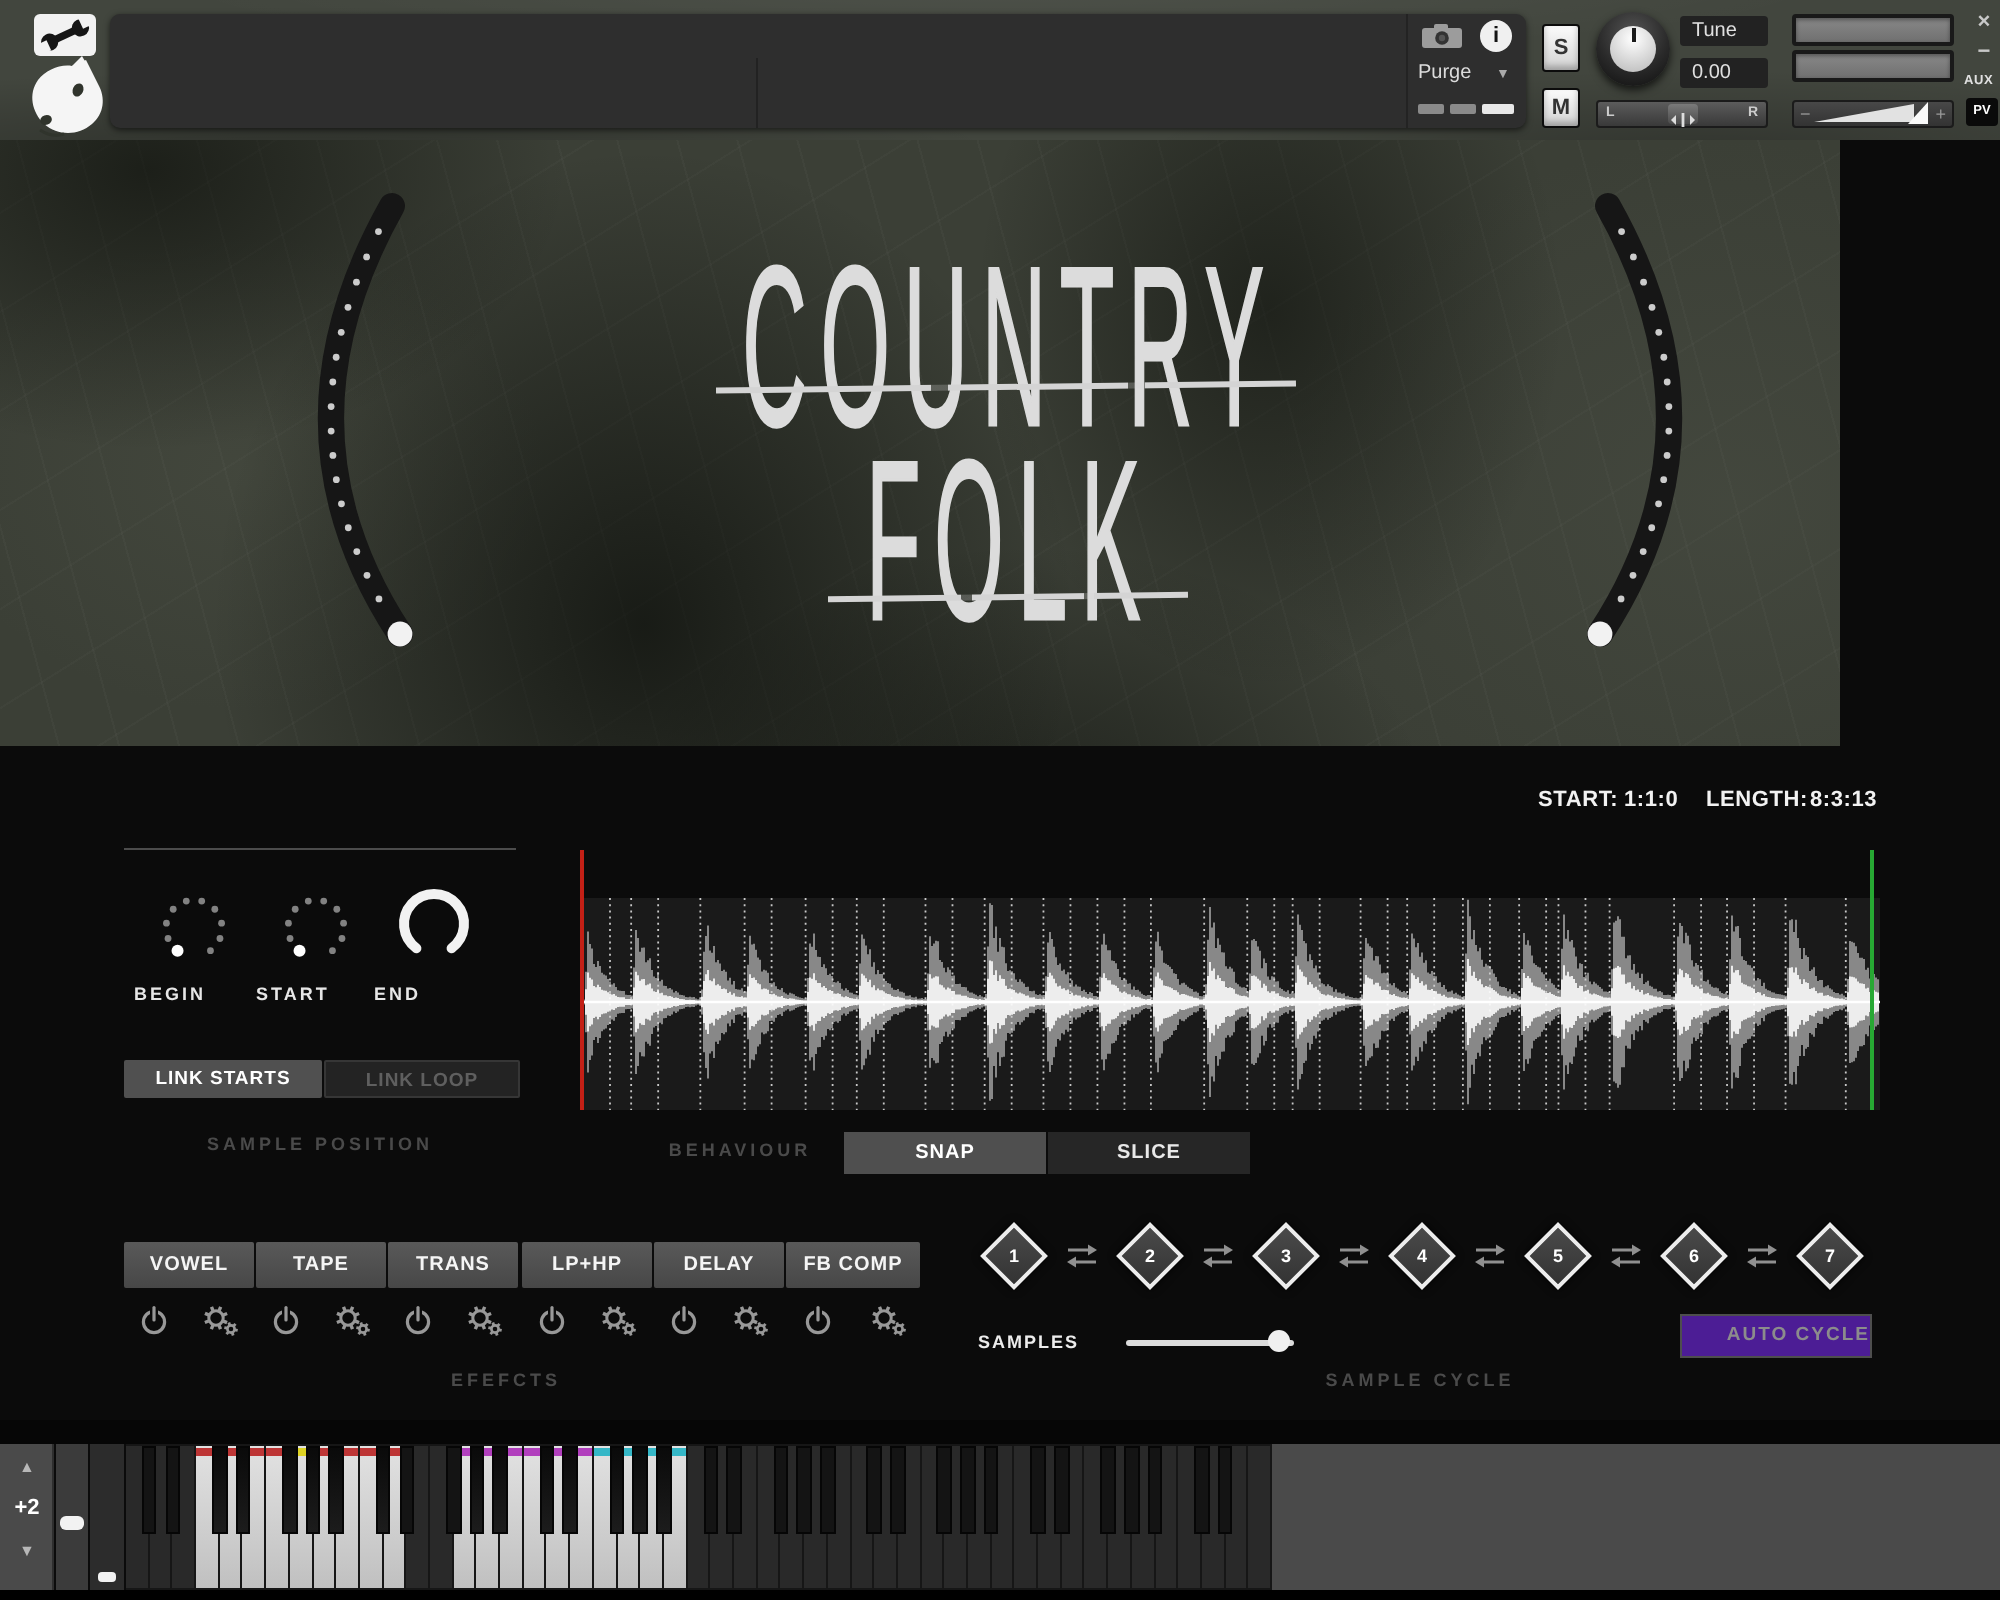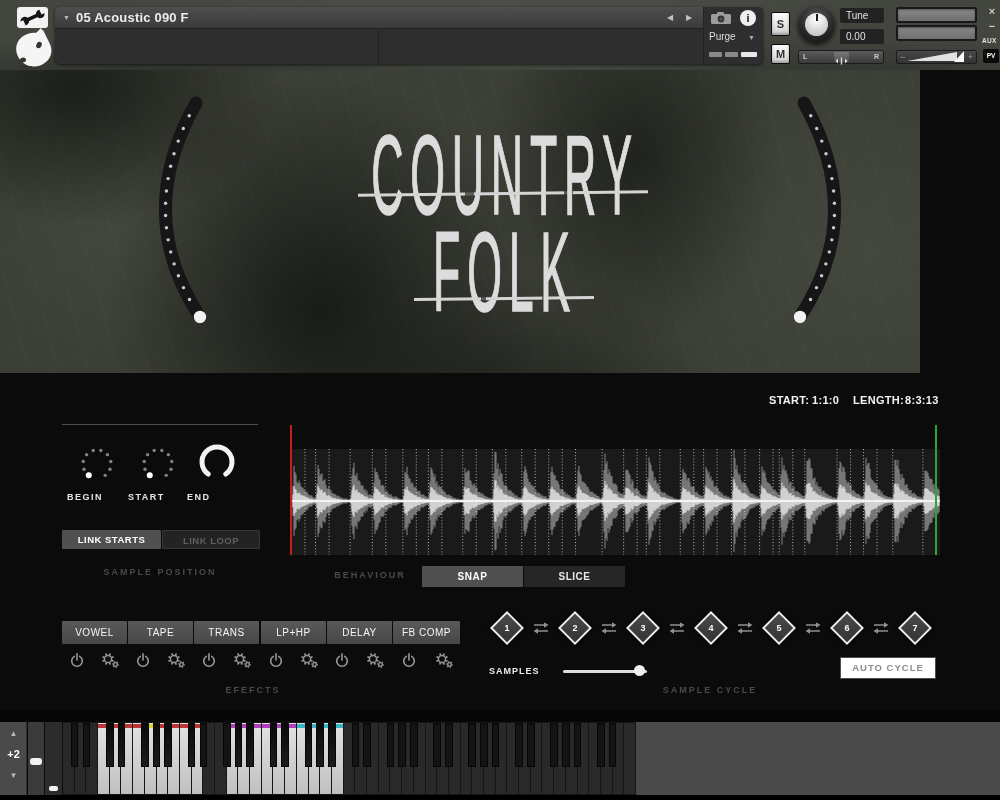--- a/index.html
+++ b/index.html
@@ -79,30 +79,30 @@
 #link-loop{left:162px;width:98px;background:#232323;color:#5f5f5f;border:1px solid #363636}
 .seclabel{position:absolute;font-size:9px;font-weight:bold;letter-spacing:2px;color:#4a4a4a;text-align:center}
 #wf{position:absolute;left:290px;top:52px;width:650px;height:130px}
 #wf-header{position:absolute;left:0;top:0;width:650px;height:24px;background:#0a0a0a}
 #wf-title{position:absolute;left:0;top:0;width:650px;text-align:center;line-height:24px;font-size:10.5px;font-weight:bold;color:#e9e9e9}
 #wf-body{position:absolute;left:0;top:24px;width:650px;height:106px;background:#1a1a1a}
 #redline{position:absolute;left:0;top:0;width:2px;height:130px;background:#c32016}
 #greenline{position:absolute;left:645px;top:0;width:2px;height:130px;background:#27a833}
 #snap{position:absolute;left:422px;top:193px;width:101px;height:21px;background:#4f4f4f;color:#fff;text-align:center;line-height:21px;font-size:10px;font-weight:bold;letter-spacing:.5px}
 #slice{position:absolute;left:524px;top:193px;width:101px;height:21px;background:#262626;color:#e8e8e8;text-align:center;line-height:21px;font-size:10px;font-weight:bold;letter-spacing:.5px}
-.fxbtn{position:absolute;top:248px;height:23px;background:linear-gradient(#595959,#474747);border-radius:1px;color:#f5f5f5;text-align:center;line-height:23px;font-size:10px;font-weight:normal;letter-spacing:.5px}
+.fxbtn{position:absolute;top:248px;height:23px;background:linear-gradient(#595959,#474747);border-radius:1px;color:#f5f5f5;text-align:center;line-height:23px;font-size:10px;font-weight:bold;letter-spacing:.5px}
 .fxicon{position:absolute;top:278px;width:20px;height:18px}
 .dia{position:absolute;top:238px;width:34px;height:34px}
 .dia .sq{position:absolute;left:5px;top:5px;width:24px;height:24px;transform:rotate(45deg);background:linear-gradient(135deg,#4a4a4a,#333);border:2.5px solid #ededed;box-shadow:0 0 4px rgba(0,0,0,.8)}
 .dia .num{position:absolute;left:0;top:0;width:34px;height:34px;text-align:center;line-height:34px;font-size:9px;font-weight:bold;color:#fff}
 .swap{position:absolute;top:248px;width:16px;height:14px}
 #samples-lbl{position:absolute;left:489px;top:293px;font-size:9px;font-weight:bold;letter-spacing:1px;color:#ececec}
 #sl-track{position:absolute;left:563px;top:297px;width:84px;height:3px;background:#ddd;border-radius:2px}
 #sl-thumb{position:absolute;left:634px;top:292px;width:11px;height:11px;border-radius:50%;background:#f0f0f0}
-#autocycle{position:absolute;left:840px;top:284px;width:96px;height:22px;background:#ffffff;border:1px solid #4e4e4e;color:#8c8c8c;text-align:center;line-height:20px;font-size:9.5px;font-weight:bold;letter-spacing:1px}
+#autocycle{position:absolute;left:840px;top:284px;width:96px;height:22px;background:#4c1d95;border:1px solid #4e4e4e;color:#8c8c8c;text-align:right;line-height:20px;font-size:9.5px;font-weight:bold;letter-spacing:1px}
 
 #kstrip-top{position:absolute;left:0;top:710px;width:1000px;height:12px;background:#060606}
 #kbdarea{position:absolute;left:0;top:722px;width:1000px;height:73px}
 #oct{position:absolute;left:0;top:0;width:27px;height:73px;background:#4a4a4a;border-right:1px solid #2e2e2e;text-align:center}
 #oct .tri{color:#b8b8b8;font-size:8px;line-height:8px}
 #oct-up{position:absolute;left:0;top:8px;width:27px}
 #oct-val{position:absolute;left:0;top:26px;width:27px;font-size:11px;font-weight:bold;color:#fff}
 #oct-dn{position:absolute;left:0;top:50px;width:27px}
 #strip1{position:absolute;left:28px;top:0;width:16px;height:73px;background:#3b3b3b}
 #strip1-handle{position:absolute;left:2px;top:36px;width:12px;height:7px;background:#f2f2f2;border-radius:3px}
@@ -133,26 +133,20 @@
       </svg>
     </div>
     <svg id="logo-dog" class="abs" style="left:8px;top:27px" width="48" height="44" viewBox="0 0 48 44">
       <path d="M 35,3 L 41,15 C 45,22 44,30 38,35 C 31,41 21,41 14,35 C 8,29 6,20 11,13 C 15,8 22,5 28,6 Z" fill="#f5f5f5"></path>
       <path d="M 28,6 L 33,1 L 37,8 Z" fill="#f5f5f5"></path>
       <ellipse cx="31" cy="18" rx="2.6" ry="3.4" fill="#30342c" transform="rotate(25 31 18)"></ellipse>
       <ellipse cx="15" cy="33" rx="3" ry="2.4" fill="#30342c" transform="rotate(-20 15 33)"></ellipse>
       <path d="M 12,38 Q 18,42 24,40" stroke="#30342c" stroke-width="1.5" fill="none"></path>
     </svg>
     <div id="hdrbox">
-      <div id="titlerow">
-        <span id="hdr-caret">▼</span>
-        <span id="hdr-title">05 Acoustic 090 F</span>
-        <span id="nav-prev">◀</span>
-        <span id="nav-next">▶</span>
-      </div>
       <div class="hdivider"></div>
       <div id="rpanel">
         <svg class="abs" style="left:6px;top:4px" width="22" height="14" viewBox="0 0 22 14">
             <rect x="1" y="3" width="20" height="10" rx="1.5" fill="#9c9c9c"></rect>
             <rect x="7" y="1" width="7" height="3" rx="1" fill="#9c9c9c"></rect>
             <circle cx="11" cy="8" r="3.4" fill="#333"></circle>
             <circle cx="11" cy="8" r="1.6" fill="#555"></circle>
           </svg>
         <div id="info-btn">i</div>
         <span id="purge-lbl">Purge</span>

